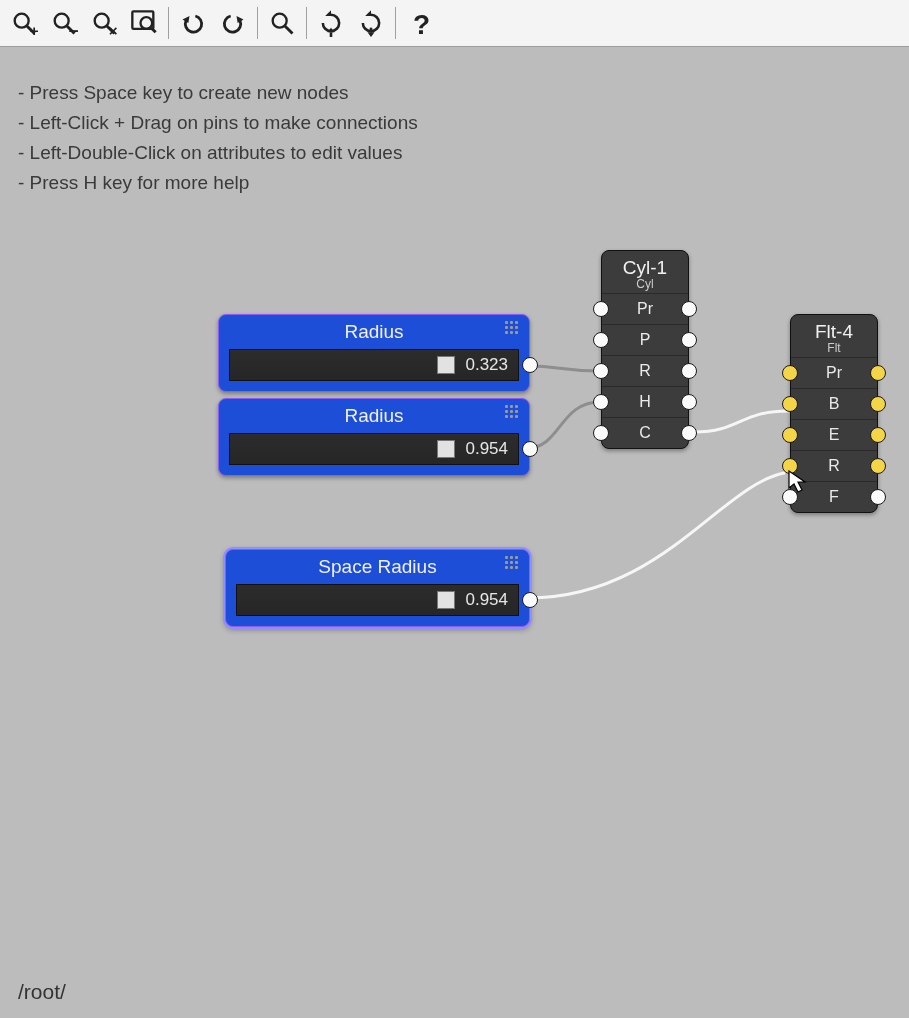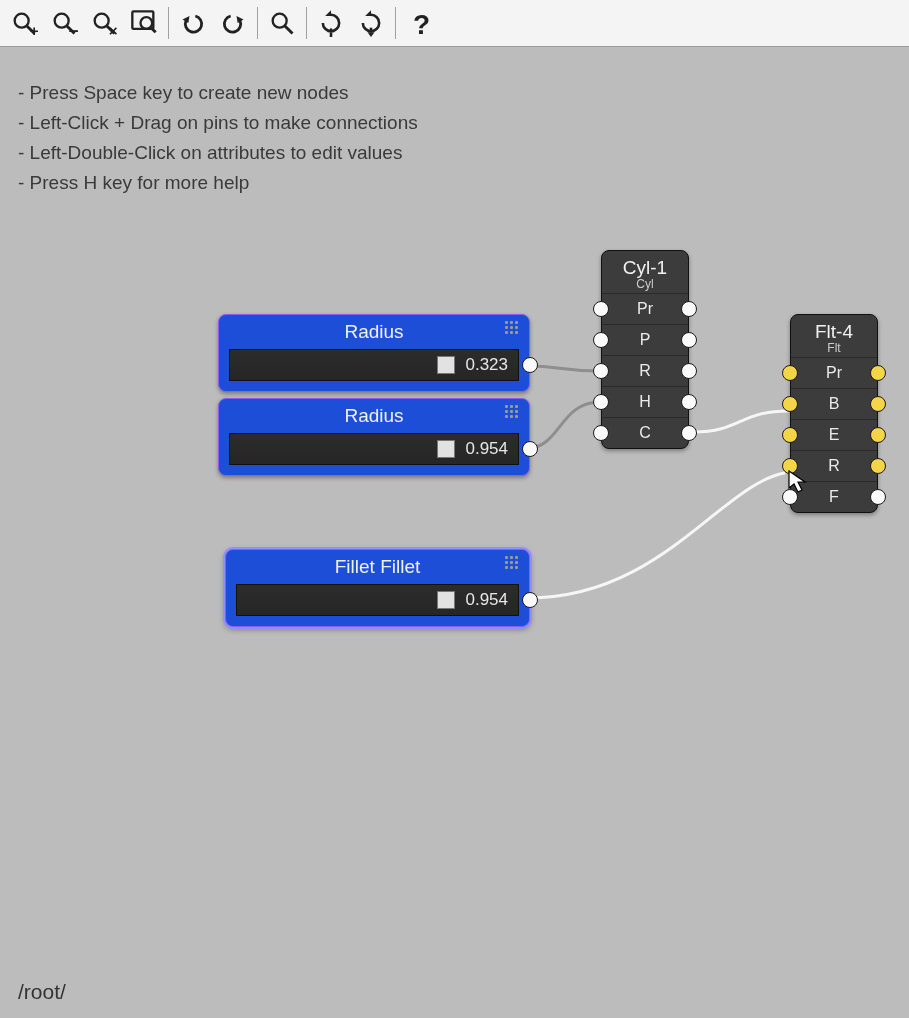--- a/index.html
+++ b/index.html
@@ -177,21 +177,21 @@
       </div>
       <div class="valuebox">
         <span class="checkbox"></span>
         <span>0.954</span>
       </div>
       <span class="outpin" style="bottom:18px;"></span>
     </div>
 
     <div class="node selected" style="left:225px;top:503px;width:303px;">
       <div class="title">
-        <span>Fillet Fillet</span>
+        <span>Space Radius</span>
         <span class="grip">
             <i></i>
             <i></i>
             <i></i>
             <i></i>
             <i></i>
             <i></i>
             <i></i>
             <i></i>
             <i></i>

